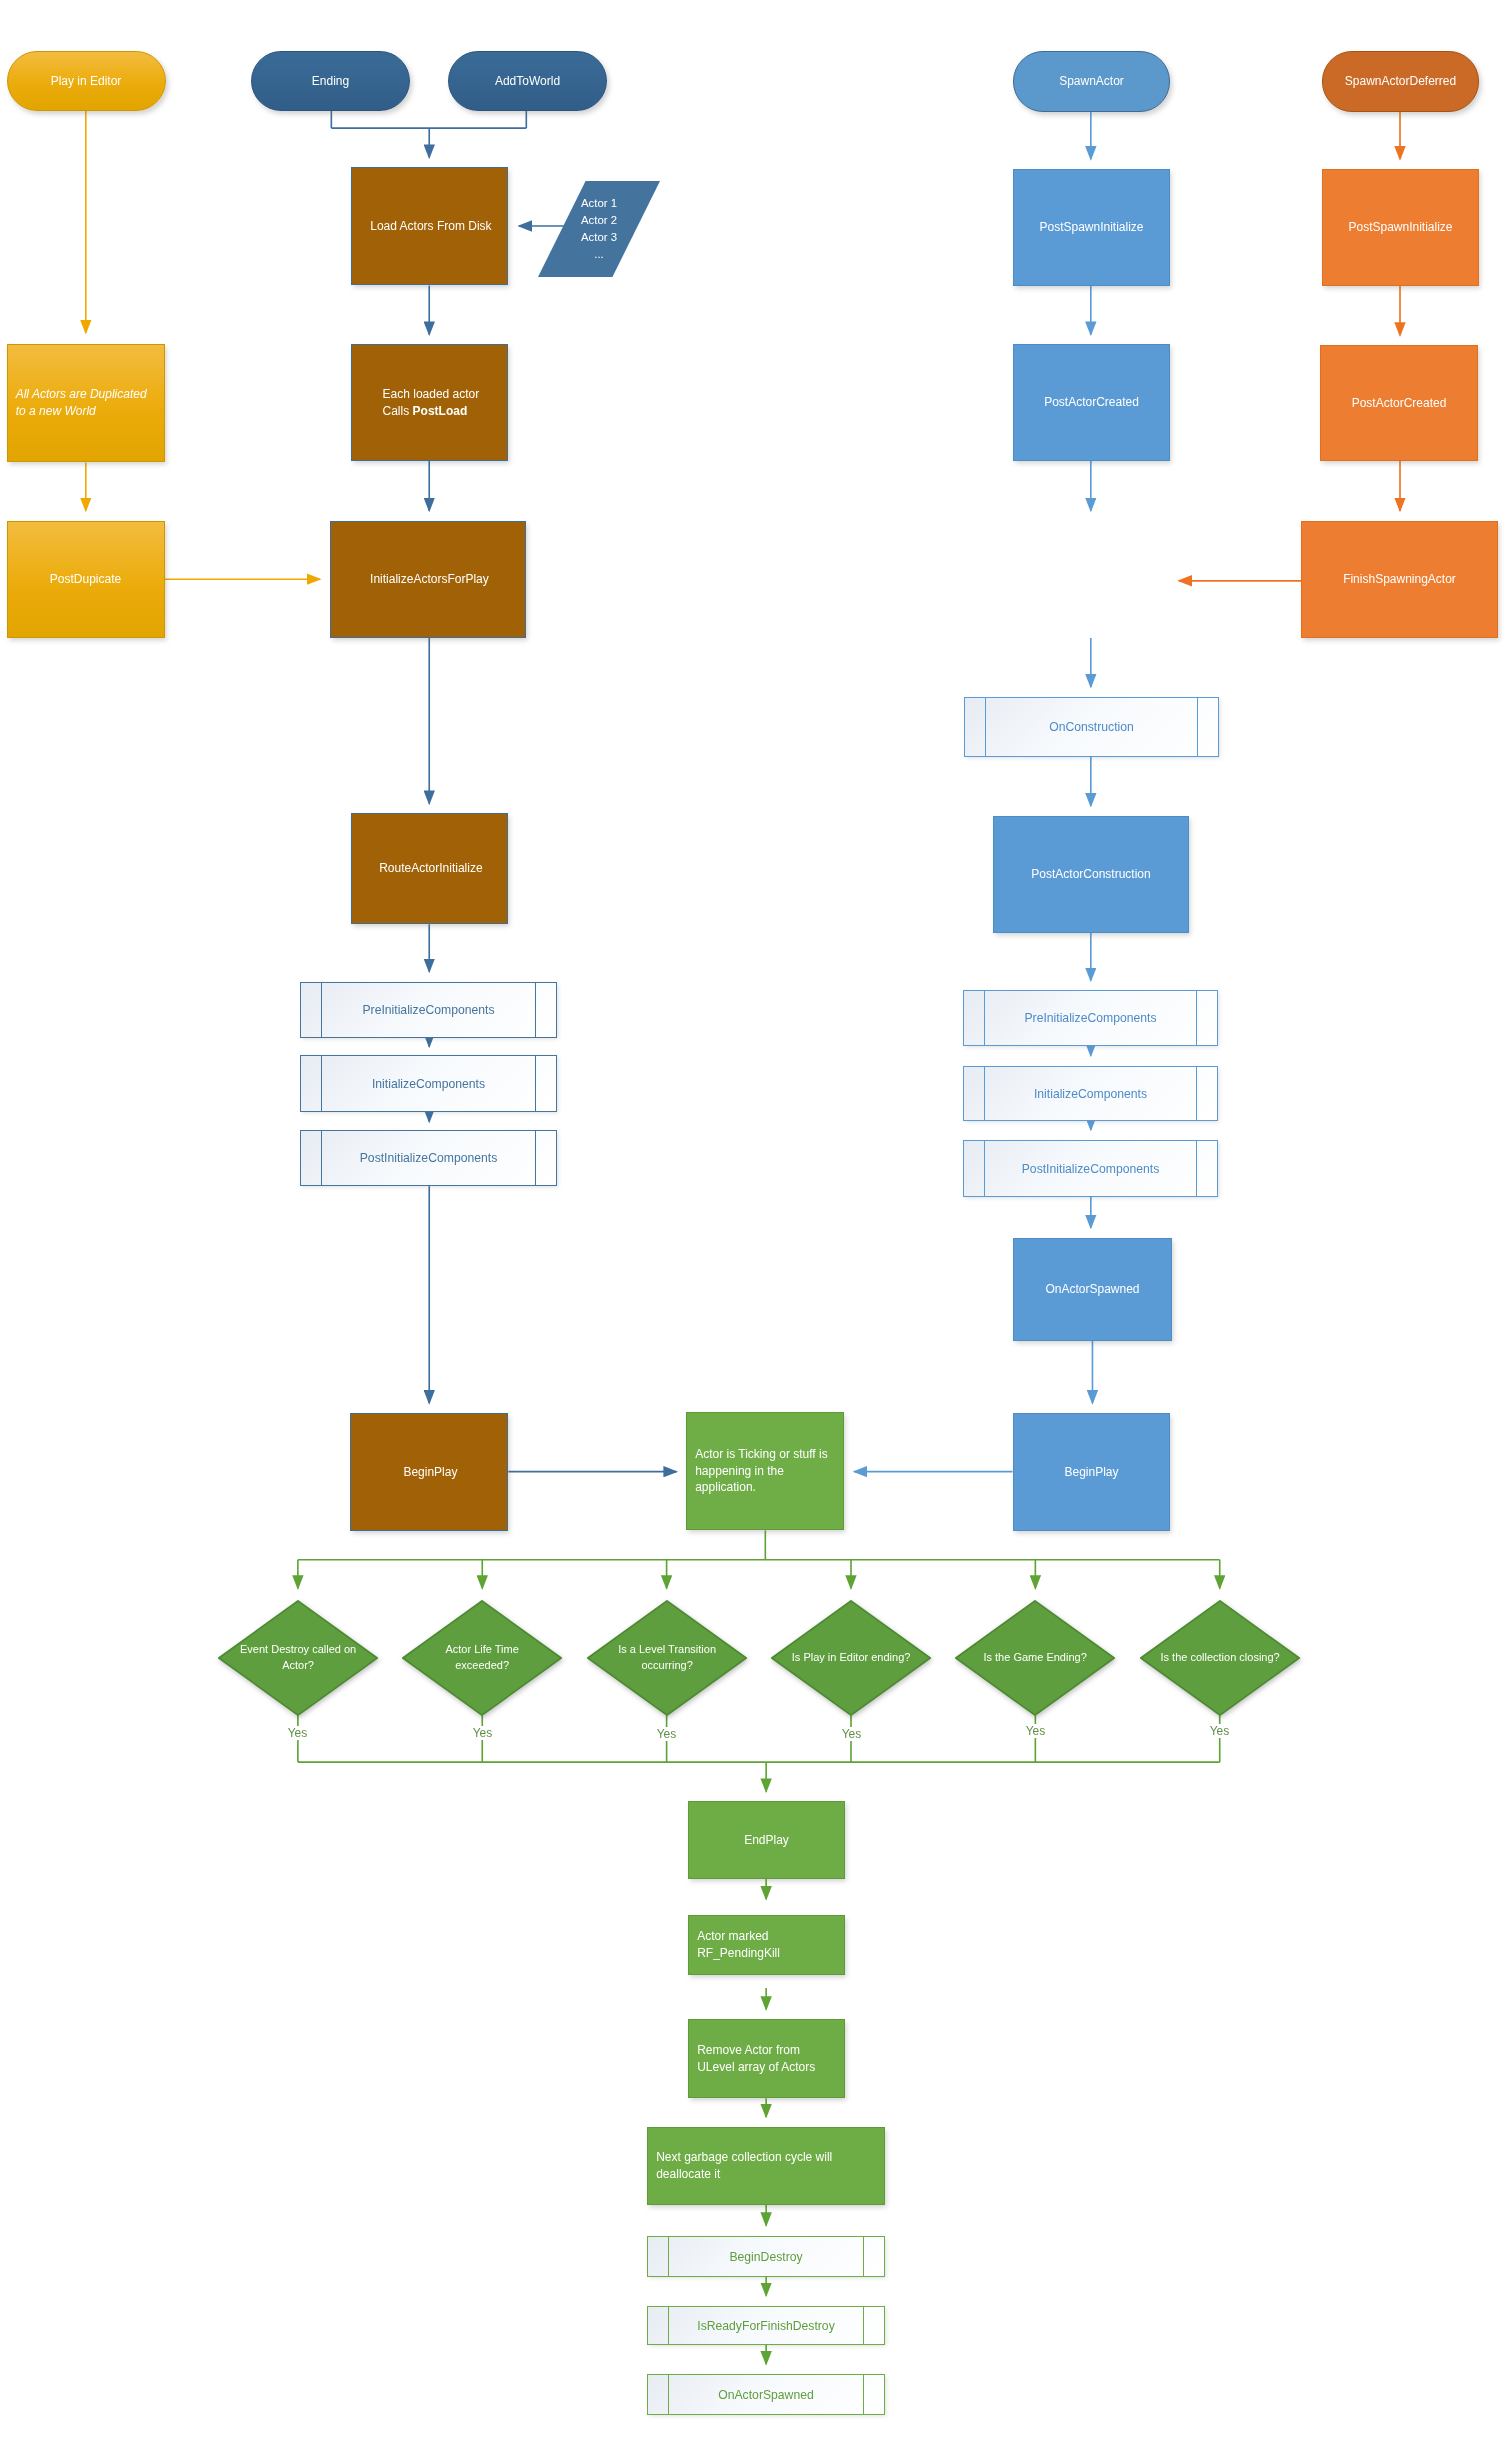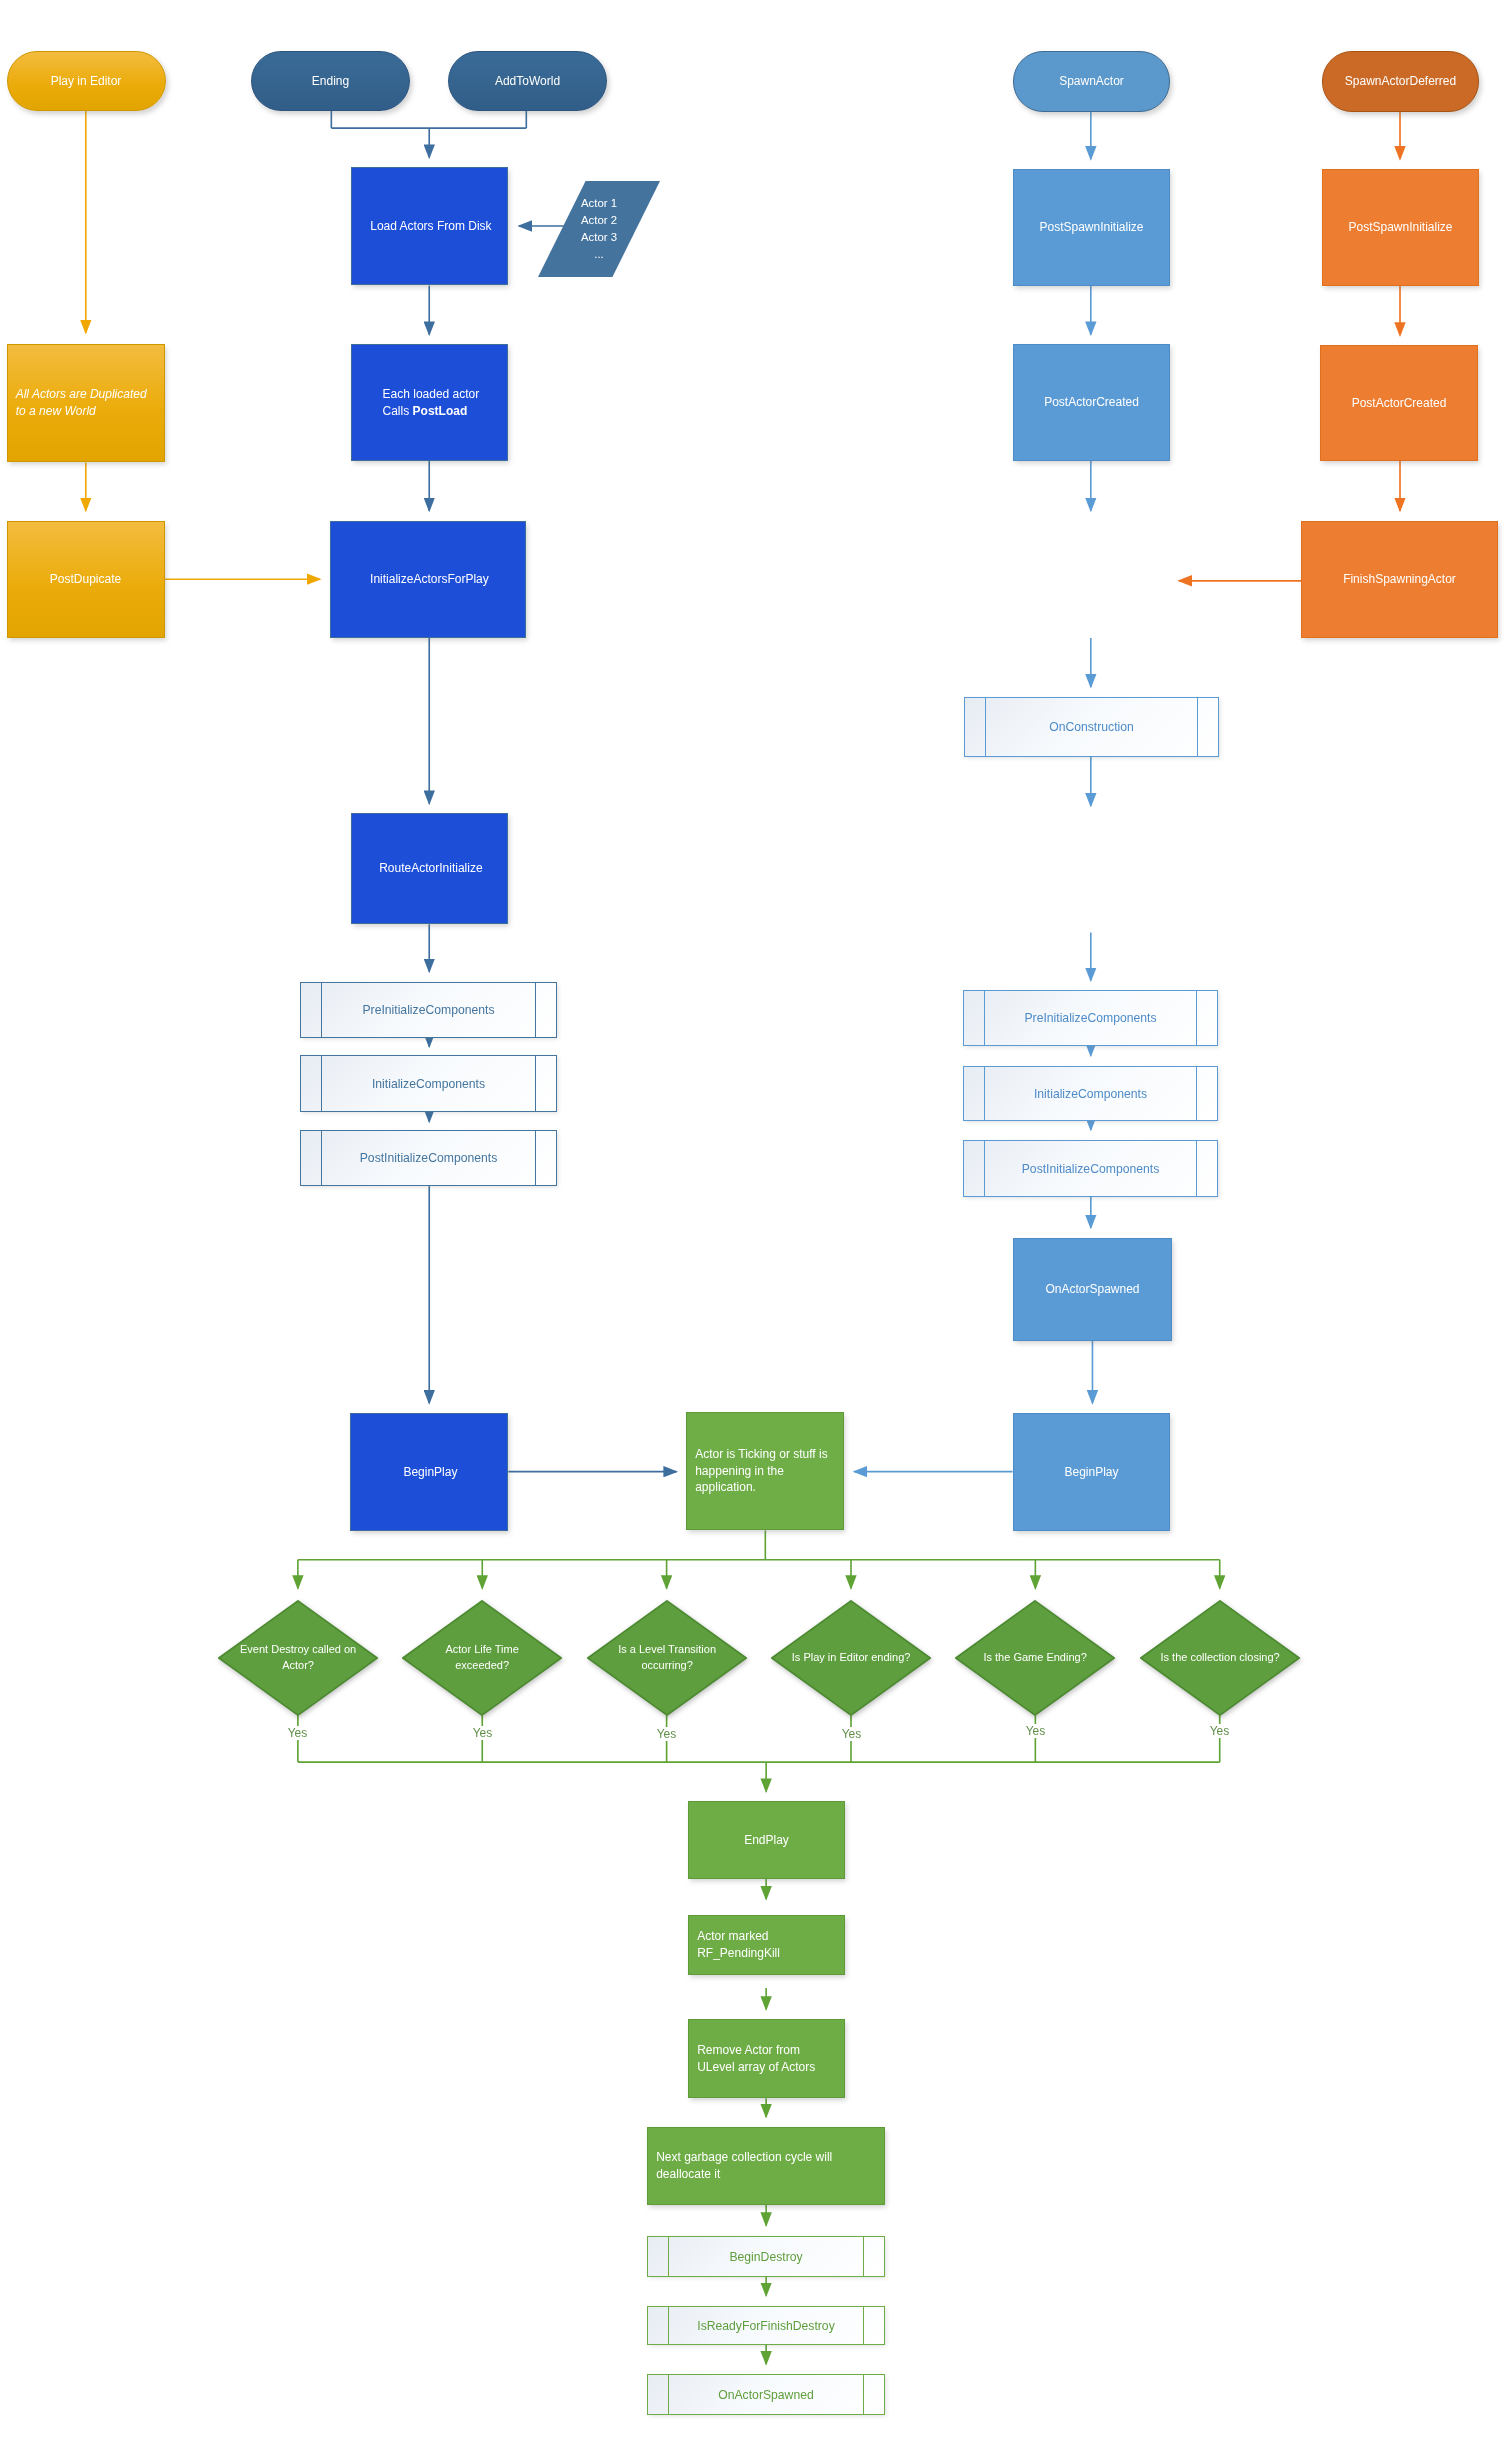--- a/index.html
+++ b/index.html
@@ -5,21 +5,21 @@
   html,body{margin:0;padding:0;background:#ffffff;}
   #canvas{position:relative;width:1507px;height:2462px;background:#ffffff;
           font-family:"Liberation Sans",sans-serif;overflow:hidden;}
   .wires{position:absolute;left:0;top:0;z-index:1;}
   .node{position:absolute;z-index:2;display:flex;align-items:center;justify-content:center;
         text-align:left;color:#fff;font-size:12px;line-height:1.4;padding:3.3px 8.2px;
         box-sizing:border-box;box-shadow:2.4px 3.3px 4.9px rgba(110,110,110,.30);}
   .pill{border-radius:30px;}
   .gold{background:linear-gradient(180deg,#F3BC3F 0%,#EBAC0B 55%,#E2A400 100%);border:1.6px solid #CE9700;}
   .dblue-pill{background:linear-gradient(180deg,#3A6B97,#315E88);border:1.6px solid #2B547E;}
-  .dblue{background:#1d4ed8;border:1.6px solid #3E6D98;padding-left:11px;}
+  .dblue{background:#a16207;border:1.6px solid #3E6D98;padding-left:11px;}
   .mblue-pill{background:#5B98CB;border:1.6px solid #3E6C94;}
   .mblue{background:#5B9BD5;border:1.6px solid #4D8CC4;}
   .orange-pill{background:#CB6A26;border:1.6px solid #A75312;}
   .orange{background:#ED7D31;border:1.6px solid #E0701E;}
   .green{background:#6EAC45;border:1.6px solid #5E9B38;}
   .para{position:absolute;z-index:2;display:flex;align-items:center;justify-content:center;
         text-align:center;color:#fff;font-size:11.4px;line-height:1.5;
         background:#44749E;filter:drop-shadow(2.4px 3.3px 2.4px rgba(0,0,0,.22));
         clip-path:polygon(39% 0,100% 0,61% 100%,0 100%);}
   .pp{position:absolute;z-index:2;display:flex;align-items:center;justify-content:center;
@@ -209,20 +209,23 @@
   <div class="node mblue" style="left:1013px;top:344px;width:157px;height:117px;">
     <span>PostActorCreated</span>
     </div>
 
   <div class="pp pp-mblue" style="left:964px;top:697px;width:255px;height:60px;">
     <i class="bar l"></i>
     <i class="bar r"></i>
     <span>OnConstruction</span>
     </div>
 
+  <div class="node mblue" style="left:993px;top:816px;width:196px;height:117px;">
+    <span>PostActorConstruction</span>
+    </div>
 
   <div class="pp pp-mblue" style="left:963px;top:990px;width:255px;height:56px;">
     <i class="bar l"></i>
     <i class="bar r"></i>
     <span>PreInitializeComponents</span>
     </div>
   <div class="pp pp-mblue" style="left:963px;top:1066px;width:255px;height:55px;">
     <i class="bar l"></i>
     <i class="bar r"></i>
     <span>InitializeComponents</span>

